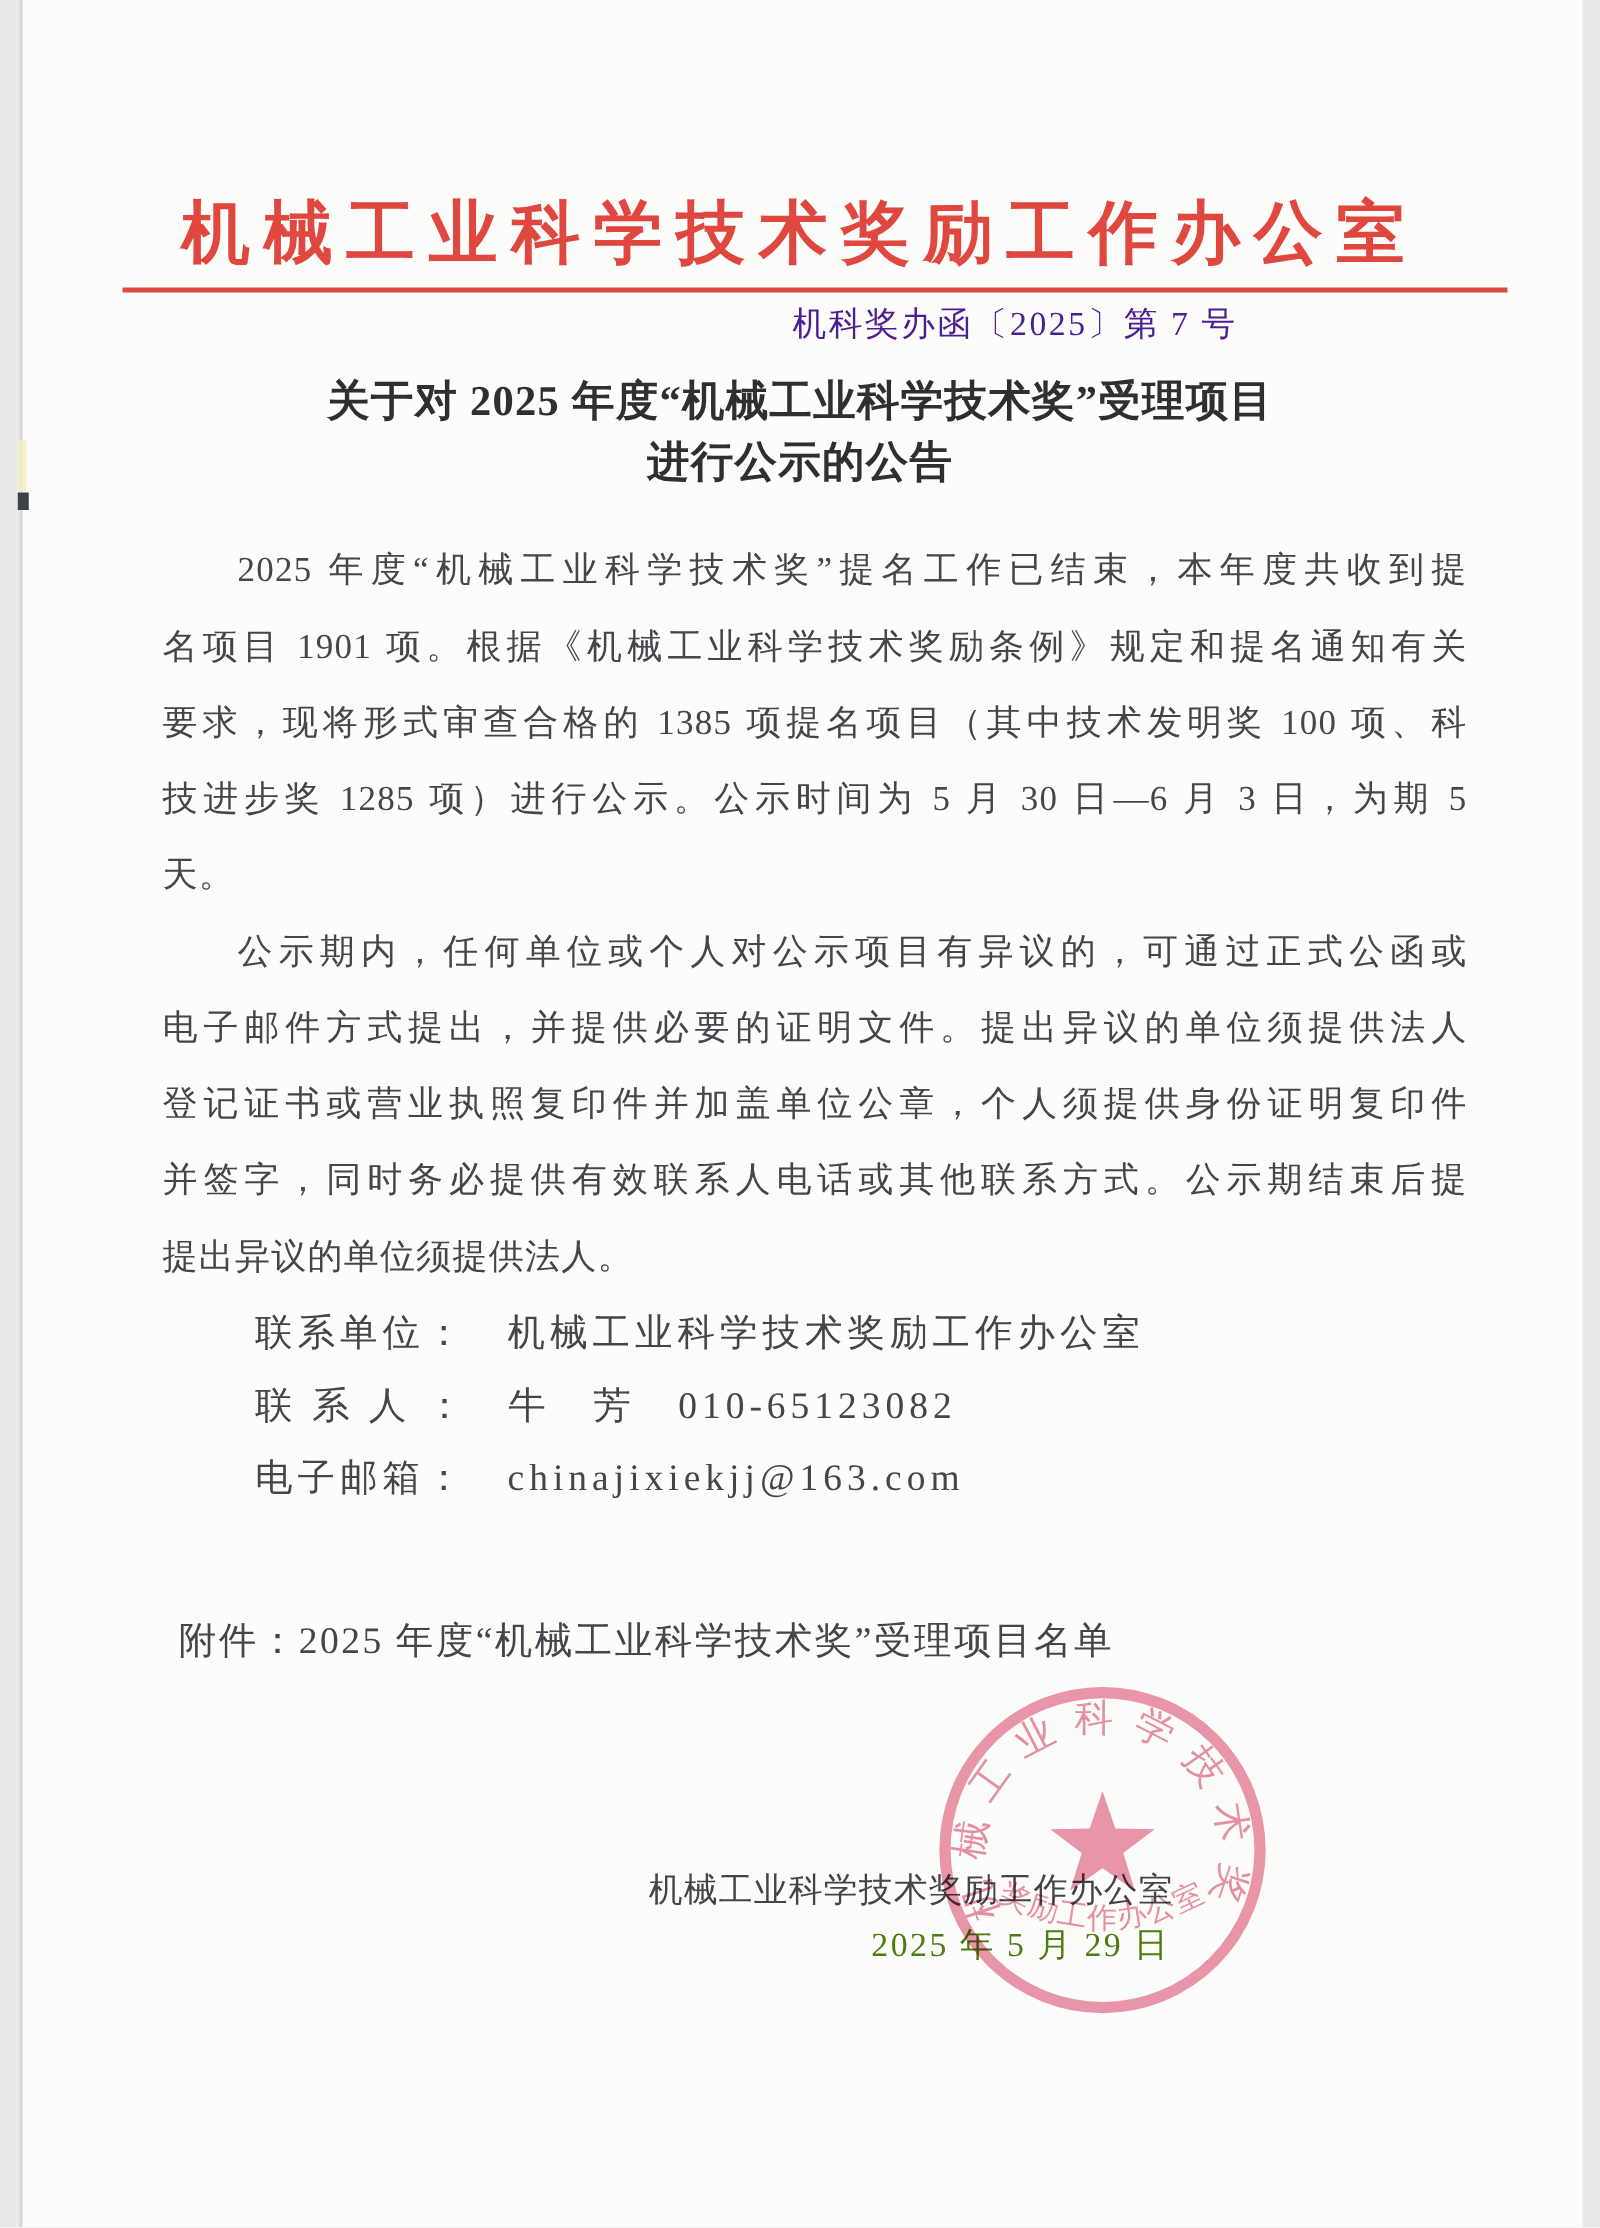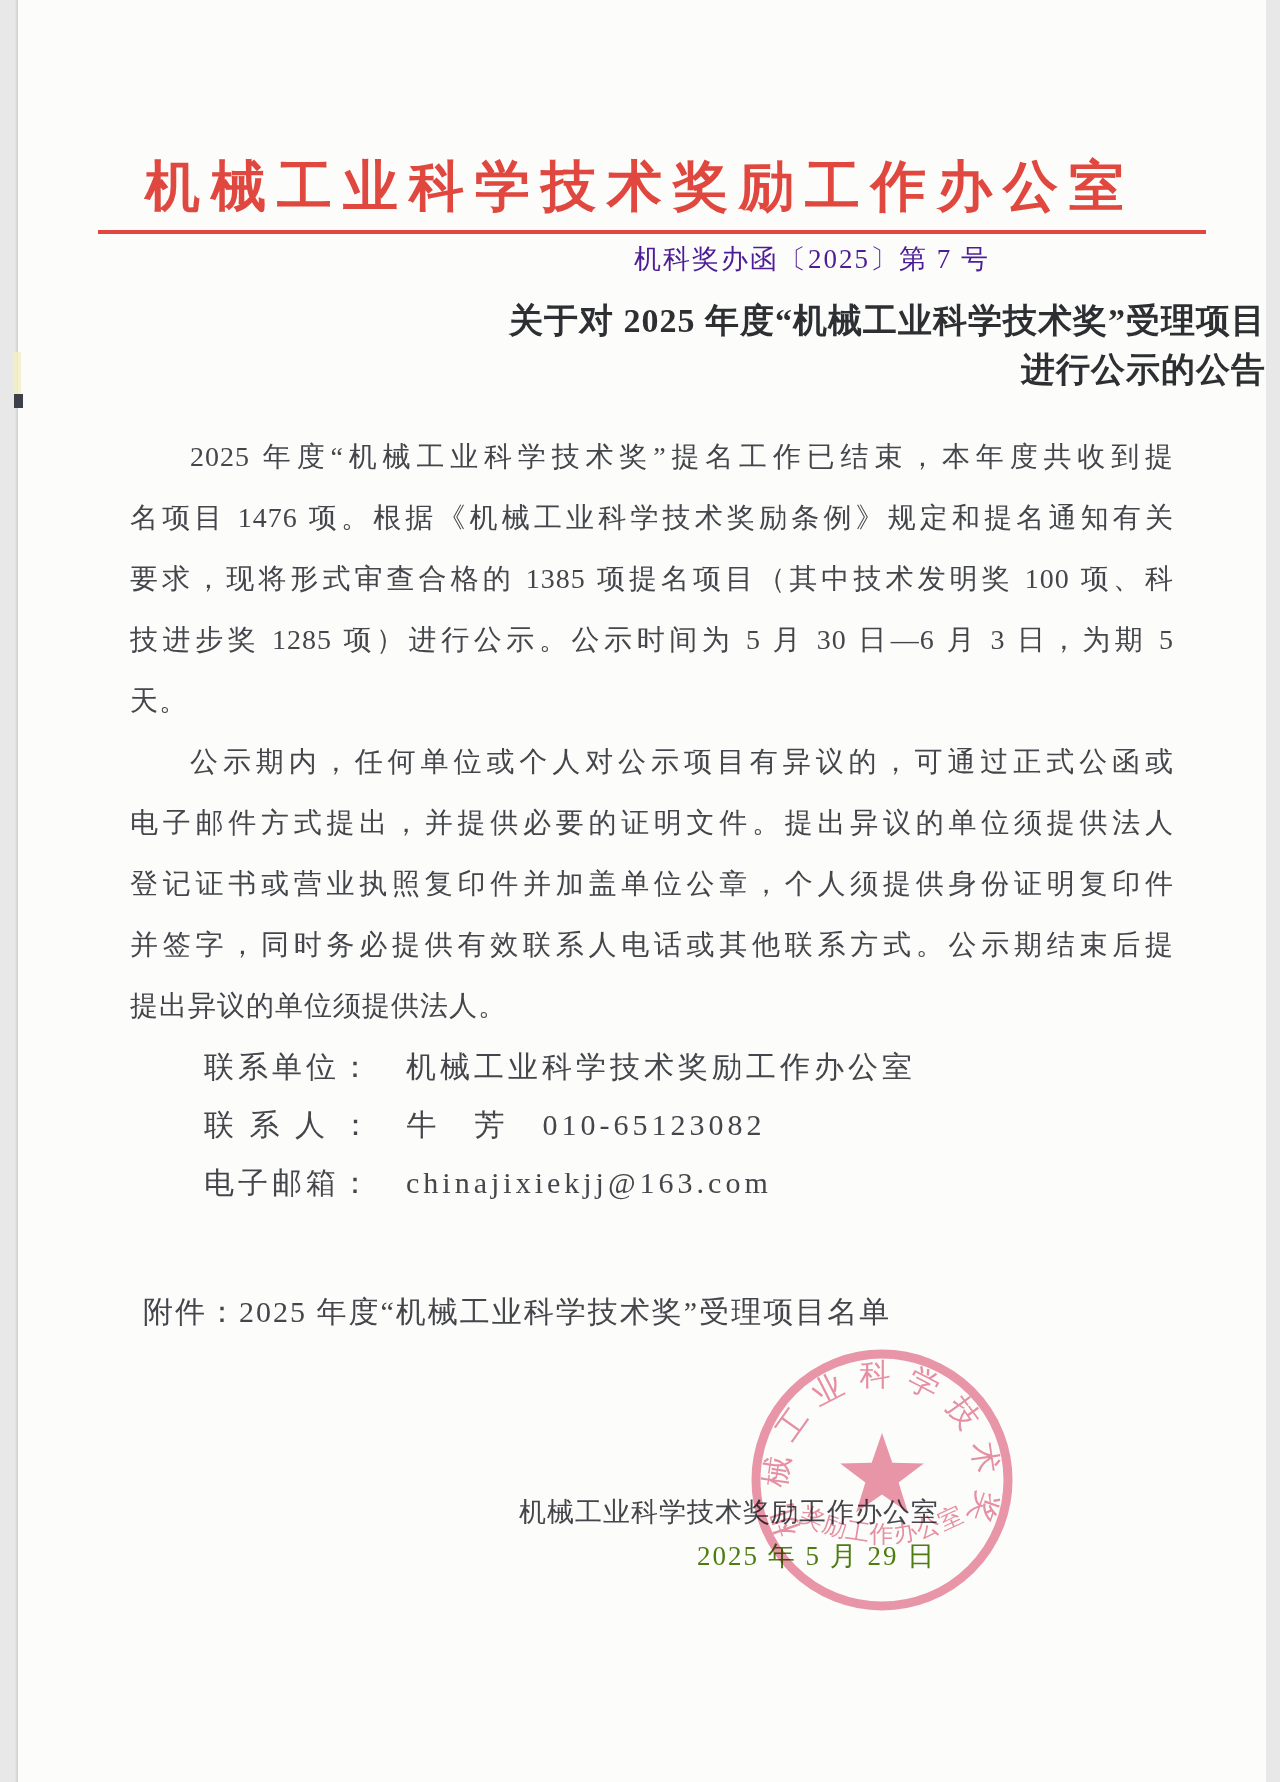--- a/index.html
+++ b/index.html
@@ -32,21 +32,21 @@
   .letterhead-rule{
     position:absolute;left:84px;top:230px;width:1108px;height:4px;
     background:var(--letterhead-red,#e0473f);
   }
   .doc-number{
     position:absolute;left:620px;top:241px;
     font-size:27px;color:#4c1d95;letter-spacing:2px;white-space:nowrap;
   }
   
   .doc-title{
-    position:absolute;left:0;width:100%;text-align:right;
+    position:absolute;left:0;width:100%;text-align:center;
     font-size:34px;font-weight:bold;color:#2e2f33;letter-spacing:1px;
     white-space:nowrap;
   }
   .doc-title.line1{top:298px;}
   .doc-title.line2{top:347px;}
   
   .body-block{
     position:absolute;left:116px;top:426px;width:1044px;
     font-size:28px;line-height:61px;letter-spacing:1px;
     color:var(--body-text,#45464c);
@@ -94,21 +94,21 @@
 
   <div class="letterhead">机械工业科学技术奖励工作办公室</div>
   <div class="letterhead-rule"></div>
   <div class="doc-number">机科奖办函〔2025〕第 7 号</div>
 
   <div class="doc-title line1">关于对 2025 年度“机械工业科学技术奖”受理项目</div>
   <div class="doc-title line2">进行公示的公告</div>
 
   <div class="body-block">
     <div class="body-line fill indent">2025 年度“机械工业科学技术奖”提名工作已结束，本年度共收到提</div>
-    <div class="body-line fill">名项目 1476 项。根据《机械工业科学技术奖励条例》规定和提名通知有关</div>
+    <div class="body-line fill">名项目 1901 项。根据《机械工业科学技术奖励条例》规定和提名通知有关</div>
     <div class="body-line fill">要求，现将形式审查合格的 1385 项提名项目（其中技术发明奖 100 项、科</div>
     <div class="body-line fill">技进步奖 1285 项）进行公示。公示时间为 5 月 30 日—6 月 3 日，为期 5</div>
     <div class="body-line">天。</div>
     <div class="body-line fill indent">公示期内，任何单位或个人对公示项目有异议的，可通过正式公函或</div>
     <div class="body-line fill">电子邮件方式提出，并提供必要的证明文件。提出异议的单位须提供法人</div>
     <div class="body-line fill">登记证书或营业执照复印件并加盖单位公章，个人须提供身份证明复印件</div>
     <div class="body-line fill">并签字，同时务必提供有效联系人电话或其他联系方式。公示期结束后提</div>
     <div class="body-line">提出异议的单位须提供法人。</div>
   </div>
 

